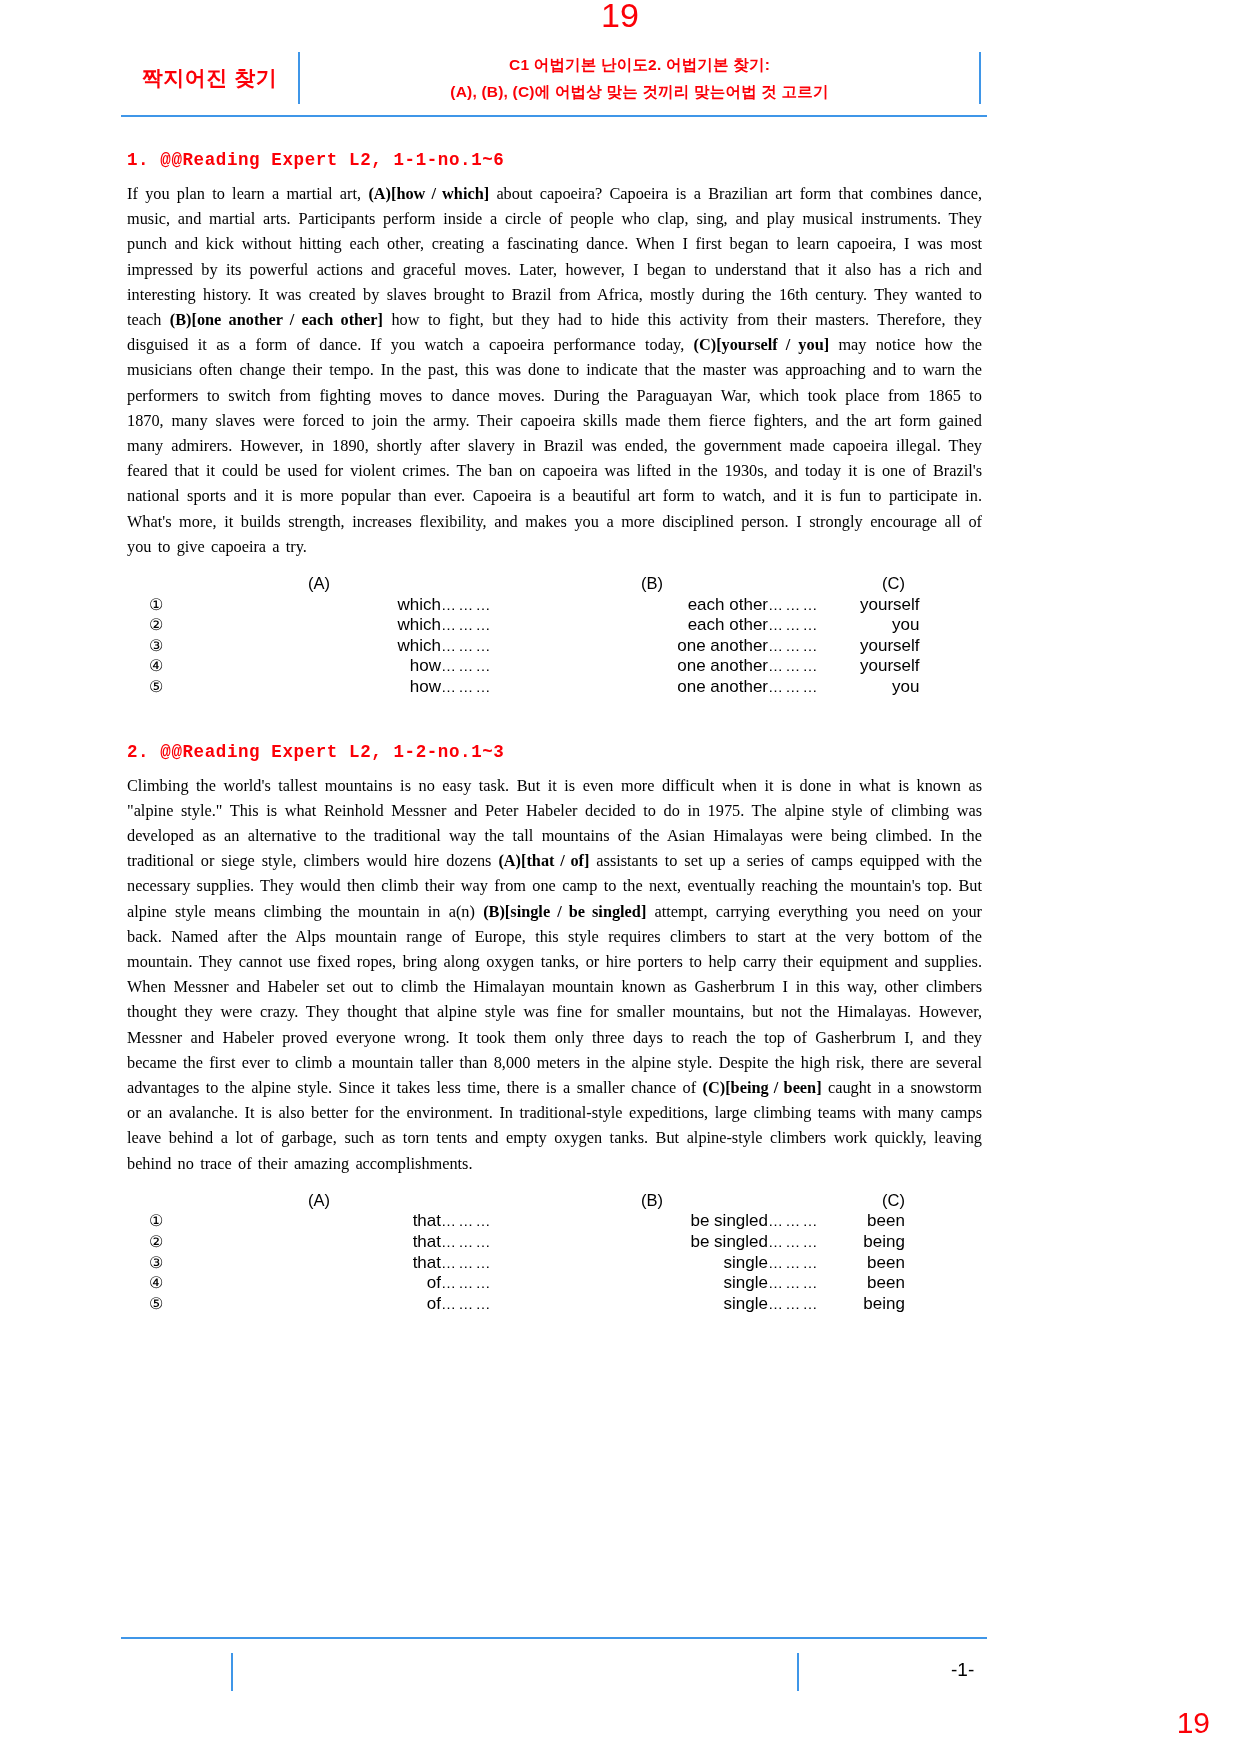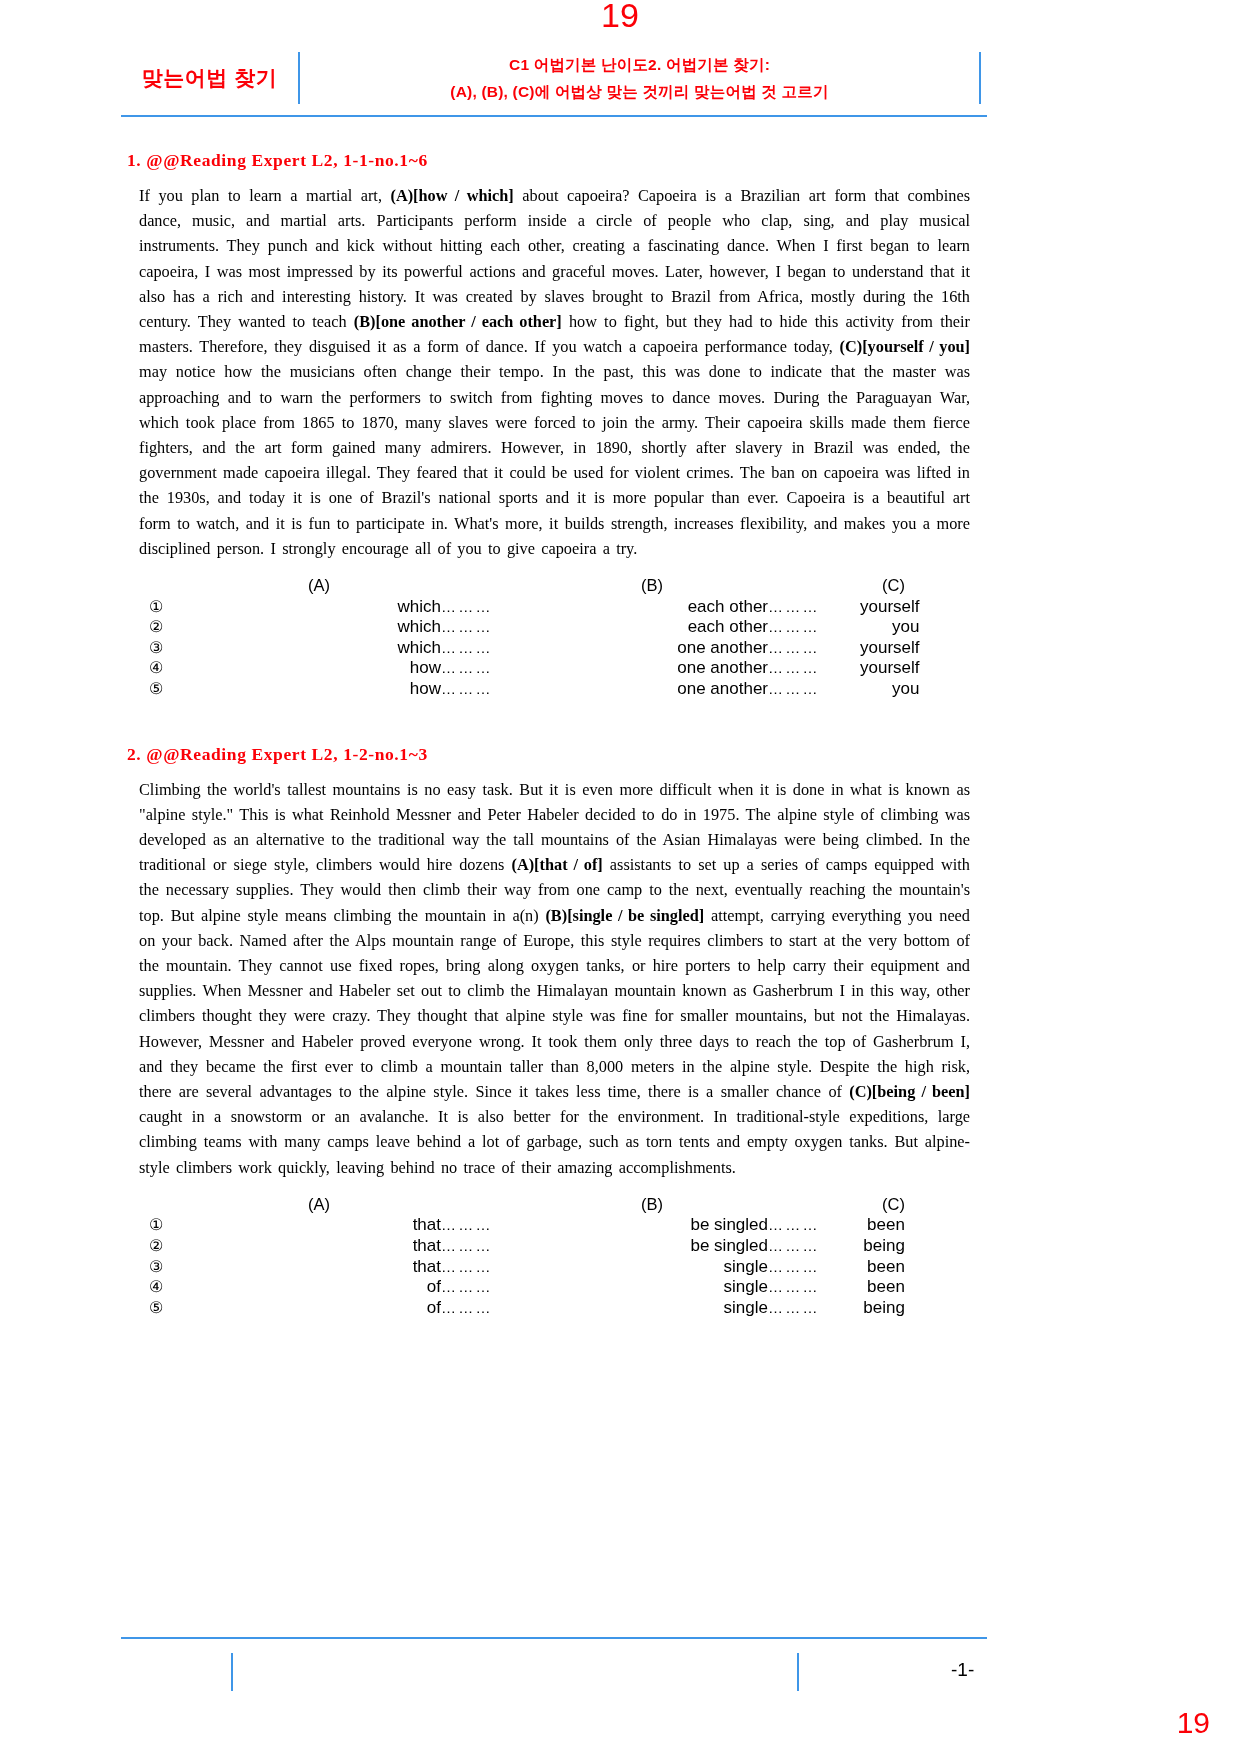--- a/index.html
+++ b/index.html
@@ -78,35 +78,35 @@
   
   .content {
     position: absolute;
     top: 150px;
     left: 127px;
     width: 855px;
   }
 
   .q-title {
     color: #fb0007;
-    font-family: Liberation Serif, serif;
+    font-family: Liberation Mono, monospace;
     font-weight: bold;
     font-size: 17.5px;
     letter-spacing: 0.6px;
     margin-bottom: 11px;
   }
 
   .passage {
     font-family: "Liberation Serif", serif;
     font-size: 16.3px;
     line-height: 25.2px;
     text-align: justify;
     text-justify: inter-word;
     word-spacing: 2.2px;
-    margin: 12px;
+    margin: 0;
   }
   .passage b {
     font-weight: bold;
     word-spacing: 1px;
   }
 
   
   .options {
     margin-top: 14px;
     margin-left: 22px;
@@ -182,21 +182,21 @@
     font-family: "Liberation Sans", sans-serif;
     font-size: 30px;
   }
 </style>
 </head>
 <body>
 
 <div class="top-number">19</div>
 
 <div class="header">
-  <div class="header-left">맞는어법 찾기</div>
+  <div class="header-left">짝지어진 찾기</div>
   <div class="header-divider"></div>
   <div class="header-center">
     <div>C1 어법기본 난이도2. 어법기본 찾기:</div>
     <div>(A), (B), (C)에 어법상 맞는 것끼리 맞는어법 것 고르기</div>
   </div>
   <div class="header-divider"></div>
 </div>
 <div class="header-rule"></div>
 
 <div class="content">

